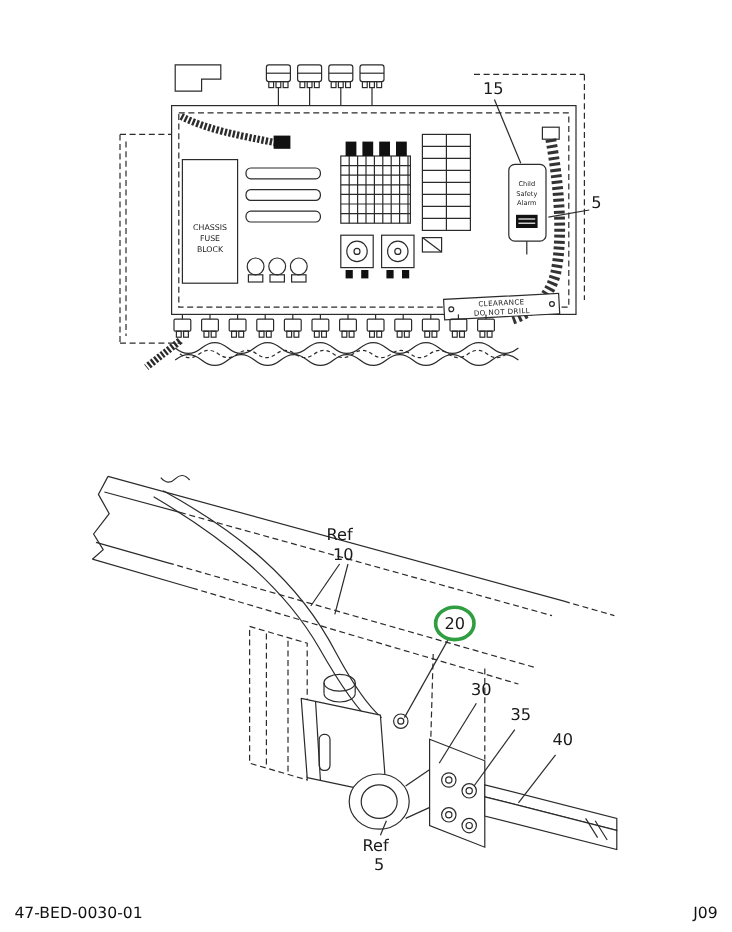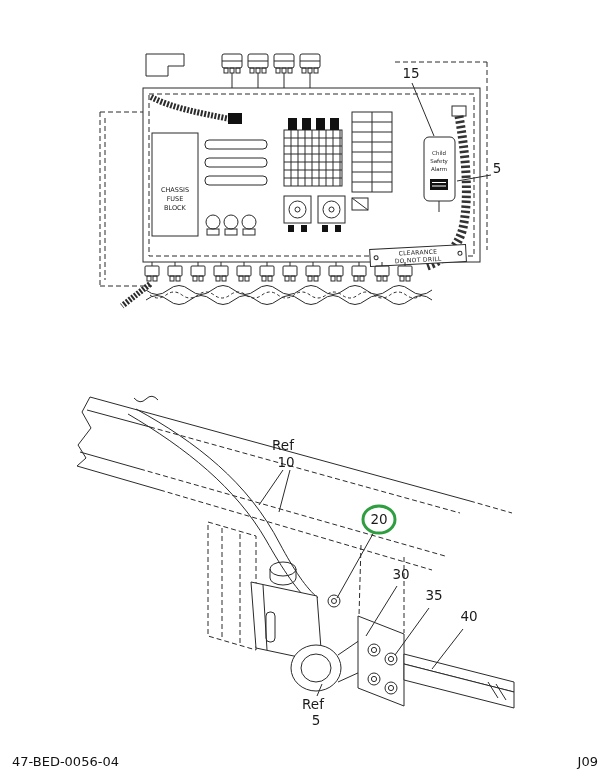--- a/index.html
+++ b/index.html
@@ -294,17 +294,17 @@
 
     <g>
       <line x1="317" y1="696" x2="322" y2="684"></line>
       <text class="callout" x="313" y="709" text-anchor="middle">Ref</text>
       <text class="callout" x="316" y="725" text-anchor="middle">5</text>
     </g>
   </g>
 </svg>
 
 <div class="footer">
-  <span>47-BED-0056-04</span>
+  <span>47-BED-0030-01</span>
   <span>J09</span>
 </div>
 
 </div>
 
 </body></html>

